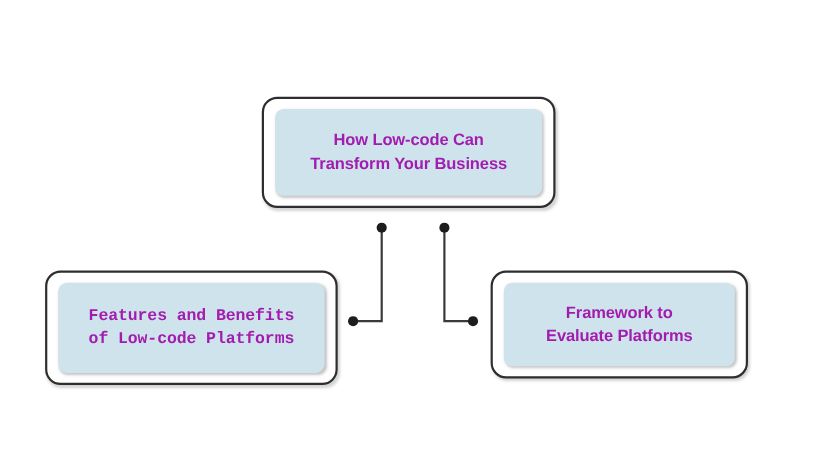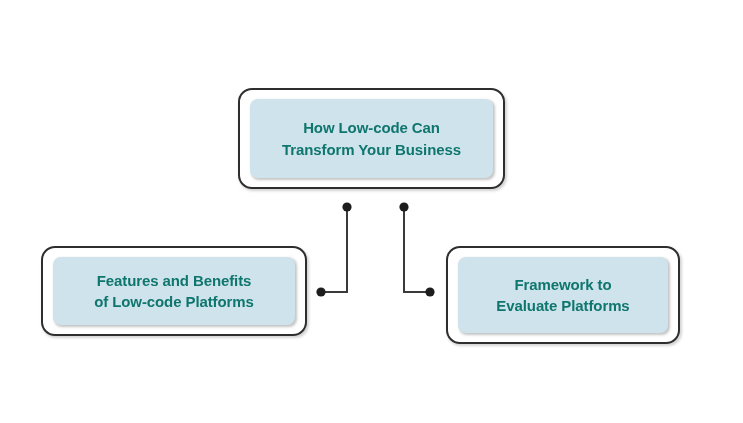--- a/index.html
+++ b/index.html
@@ -51,29 +51,29 @@
     align-items: center;
     justify-content: center;
     box-shadow: 1.5px 1.5px 2.5px rgba(110,110,110,0.40);
   }
   .node-label {
     display: block;
     text-align: center;
     font-weight: bold;
     font-size: 15px;
     line-height: 1.42;
-    color: #0f766e;
+    color: #a21caf;
     letter-spacing: -0.1px;
     white-space: pre-line;
     padding: 0 6px;
   }
 
   
   #node-root       { left: 238px; top: 88px;  width: 267px; height: 101px; }
-  #node-features   { left: 41px;  top: 246px; width: 266px; height: 90px;  }
+  #node-features   { left: 41px;  top: 246px; width: 266px; height: 104px; font-family: Liberation Mono, monospace;  }
   #node-framework  { left: 446px; top: 246px; width: 234px; height: 98px;  }
 </style>
 </head>
 <body>
 
 <div id="canvas">
 
   <svg id="connectors" viewBox="0 0 743 423" xmlns="http://www.w3.org/2000/svg">
 
     <polyline points="347,207 347,292 321,292" fill="none" stroke="#3a3a3a" stroke-width="2" stroke-linecap="butt" stroke-linejoin="miter"></polyline>

